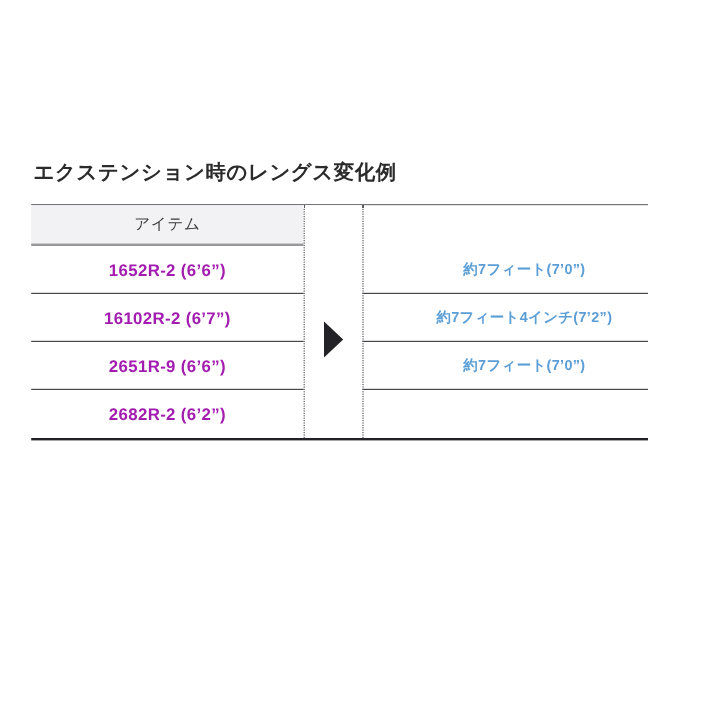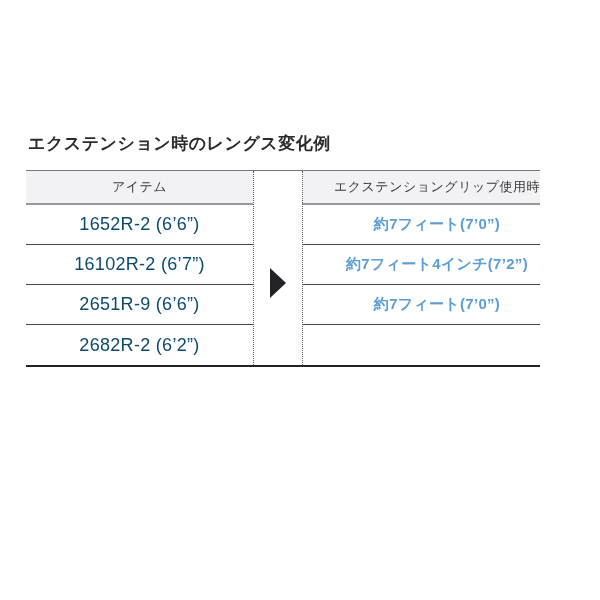--- a/index.html
+++ b/index.html
@@ -57,28 +57,28 @@
   .header .cell.mid { background: #ffffff; }
   .body .cell.left,
   .body .cell.right {
     border-bottom: 1px solid #47474b;
   }
   .row.body.last .cell.left,
   .row.body.last .cell.right {
     border-bottom: none;
   }
   .item-text {
-    font-weight: normal;
-    font-size: 18px;
-    color: #0c4a6e;
+    font-weight: bold;
+    font-size: 14px;
+    color: #a21caf;
     letter-spacing: 0.3px;
   }
   .value-text {
     font-weight: bold;
-    font-size: 15px;
+    font-size: 12px;
     color: #5b9ed6;
     letter-spacing: 0.3px;
   }
   .vline {
     position: absolute;
     top: 0; bottom: 0;
     width: 0;
     border-left: 1px dotted #5a5a5f;
   }
   .vline-left  { left: 227px; }
@@ -104,21 +104,20 @@
 
 <div class="page">
 
   <h1 class="title">エクステンション時のレングス変化例</h1>
 
   <div class="spec-table">
 
     <div class="row header">
       <div class="cell left">アイテム</div>
       <div class="cell mid"></div>
-      <div class="cell right">エクステンショングリップ使用時</div>
     </div>
 
     <div class="row body">
       <div class="cell left item-text">1652R-2 (6’6”)</div>
       <div class="cell mid"></div>
       <div class="cell right value-text">約7フィート(7’0”)</div>
     </div>
 
     <div class="row body">
       <div class="cell left item-text">16102R-2 (6’7”)</div>

